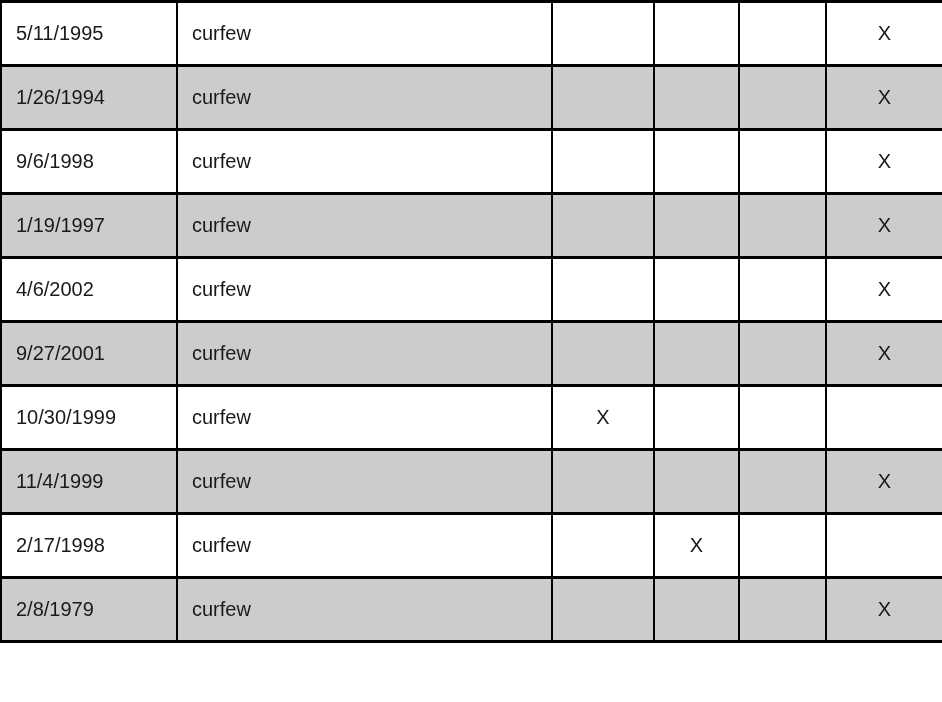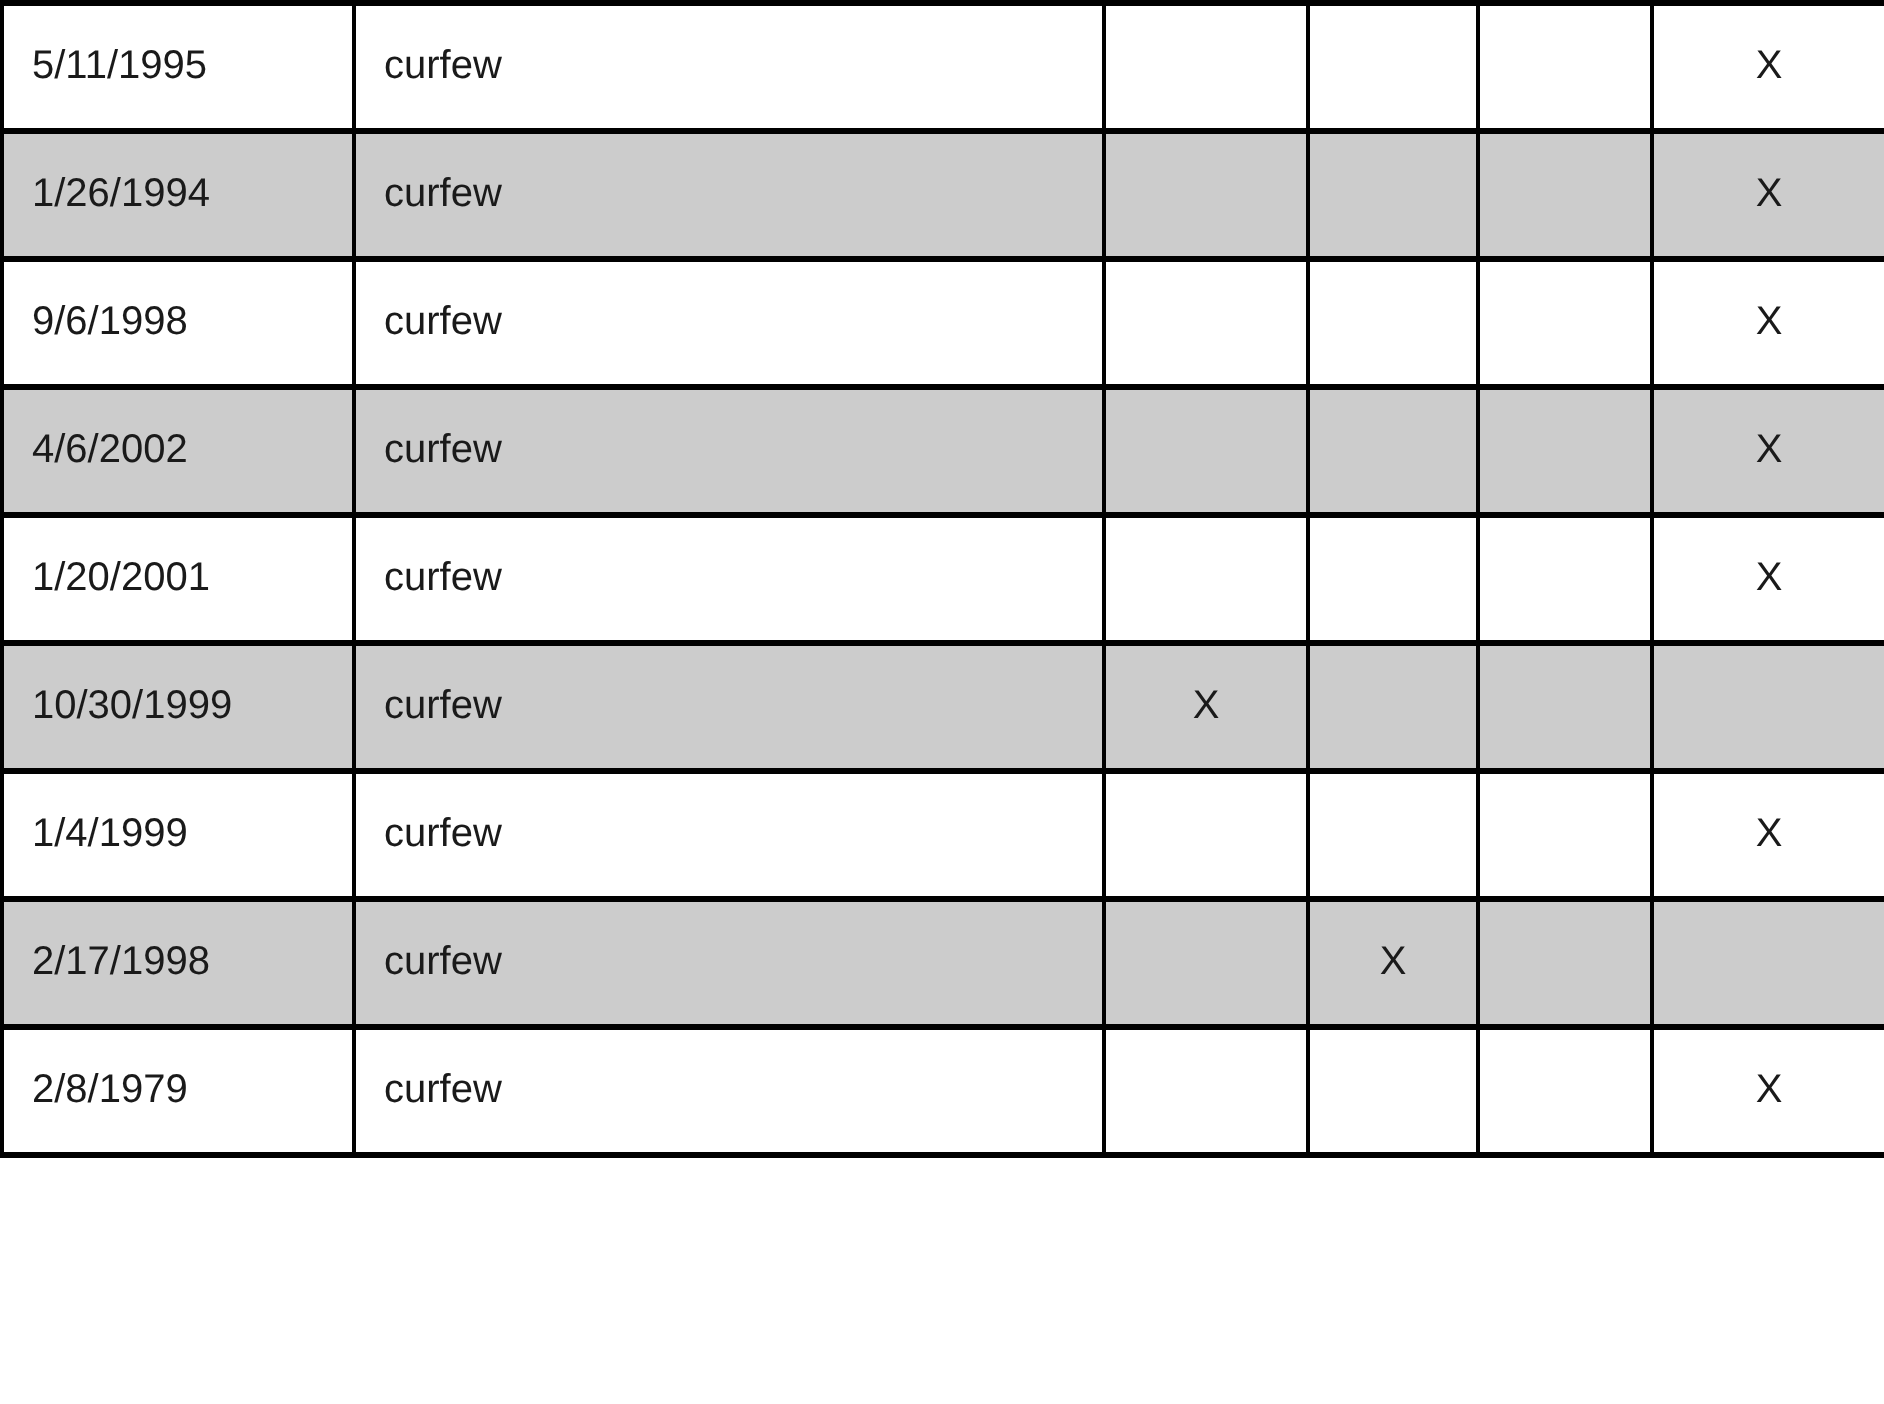--- a/index.html
+++ b/index.html
@@ -77,45 +77,53 @@
     </tr>
     <tr>
       <td>9/6/1998</td>
       <td>curfew</td>
       <td class="mark"></td>
       <td class="mark"></td>
       <td class="mark"></td>
       <td class="mark">X</td>
     </tr>
     <tr>
+      <td>1/19/1997</td>
+      <td>curfew</td>
+      <td class="mark"></td>
+      <td class="mark"></td>
+      <td class="mark"></td>
+      <td class="mark">X</td>
+    </tr>
+    <tr>
       <td>4/6/2002</td>
       <td>curfew</td>
       <td class="mark"></td>
       <td class="mark"></td>
       <td class="mark"></td>
       <td class="mark">X</td>
     </tr>
     <tr>
-      <td>1/20/2001</td>
+      <td>9/27/2001</td>
       <td>curfew</td>
       <td class="mark"></td>
       <td class="mark"></td>
       <td class="mark"></td>
       <td class="mark">X</td>
     </tr>
     <tr>
       <td>10/30/1999</td>
       <td>curfew</td>
       <td class="mark">X</td>
       <td class="mark"></td>
       <td class="mark"></td>
       <td class="mark"></td>
     </tr>
     <tr>
-      <td>1/4/1999</td>
+      <td>11/4/1999</td>
       <td>curfew</td>
       <td class="mark"></td>
       <td class="mark"></td>
       <td class="mark"></td>
       <td class="mark">X</td>
     </tr>
     <tr>
       <td>2/17/1998</td>
       <td>curfew</td>
       <td class="mark"></td>

